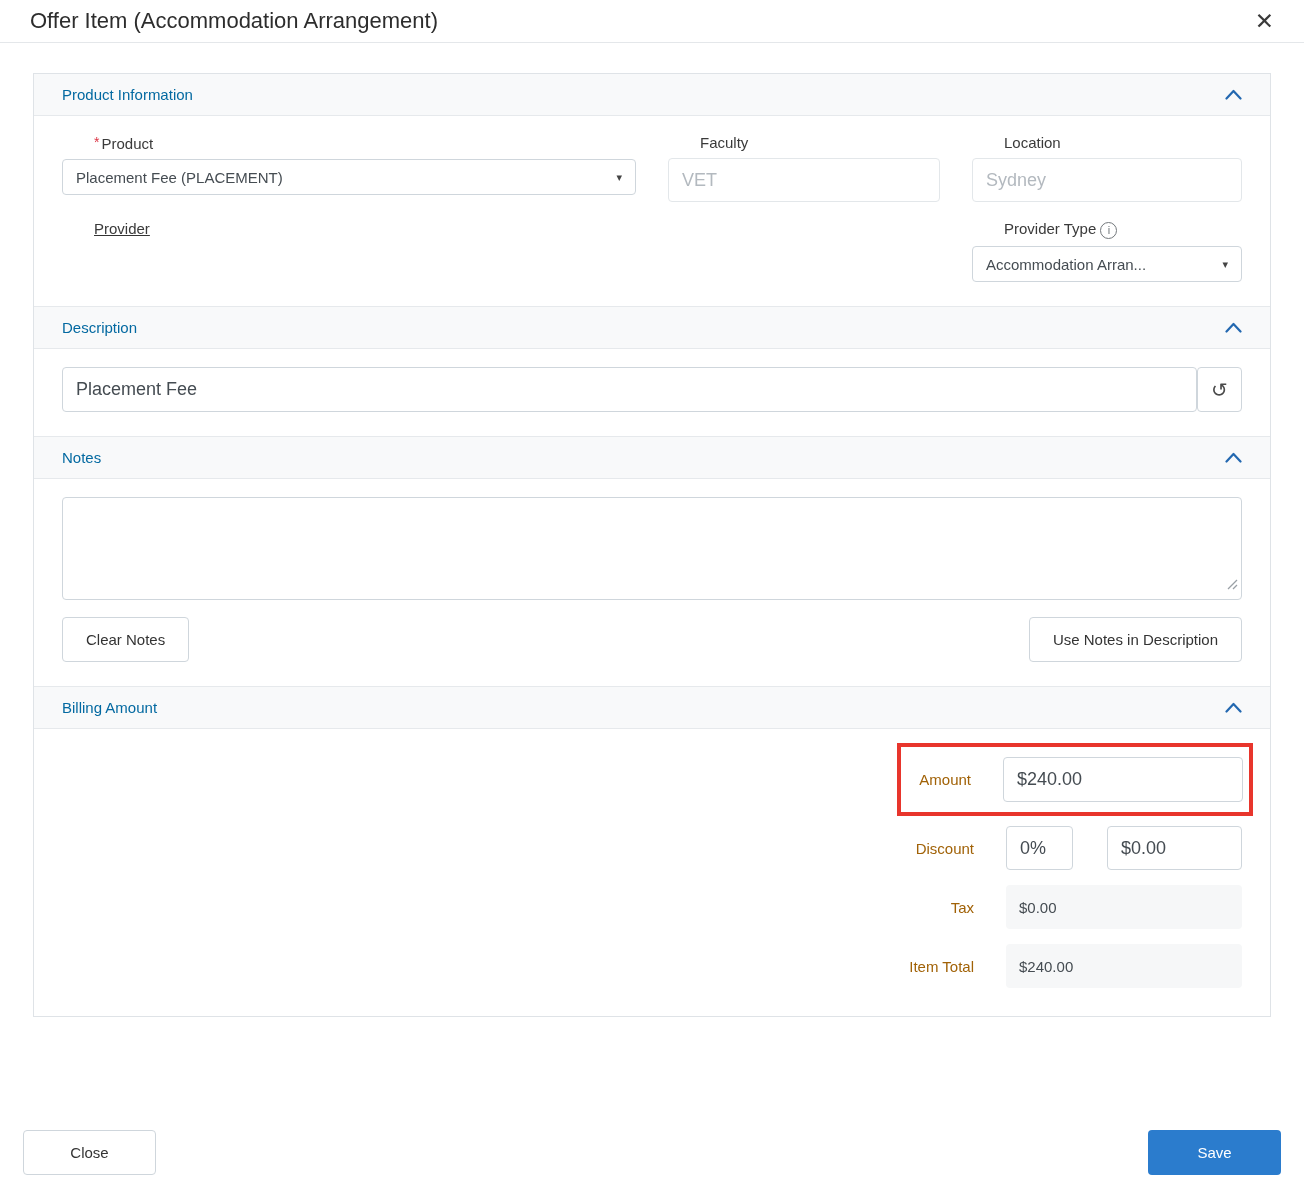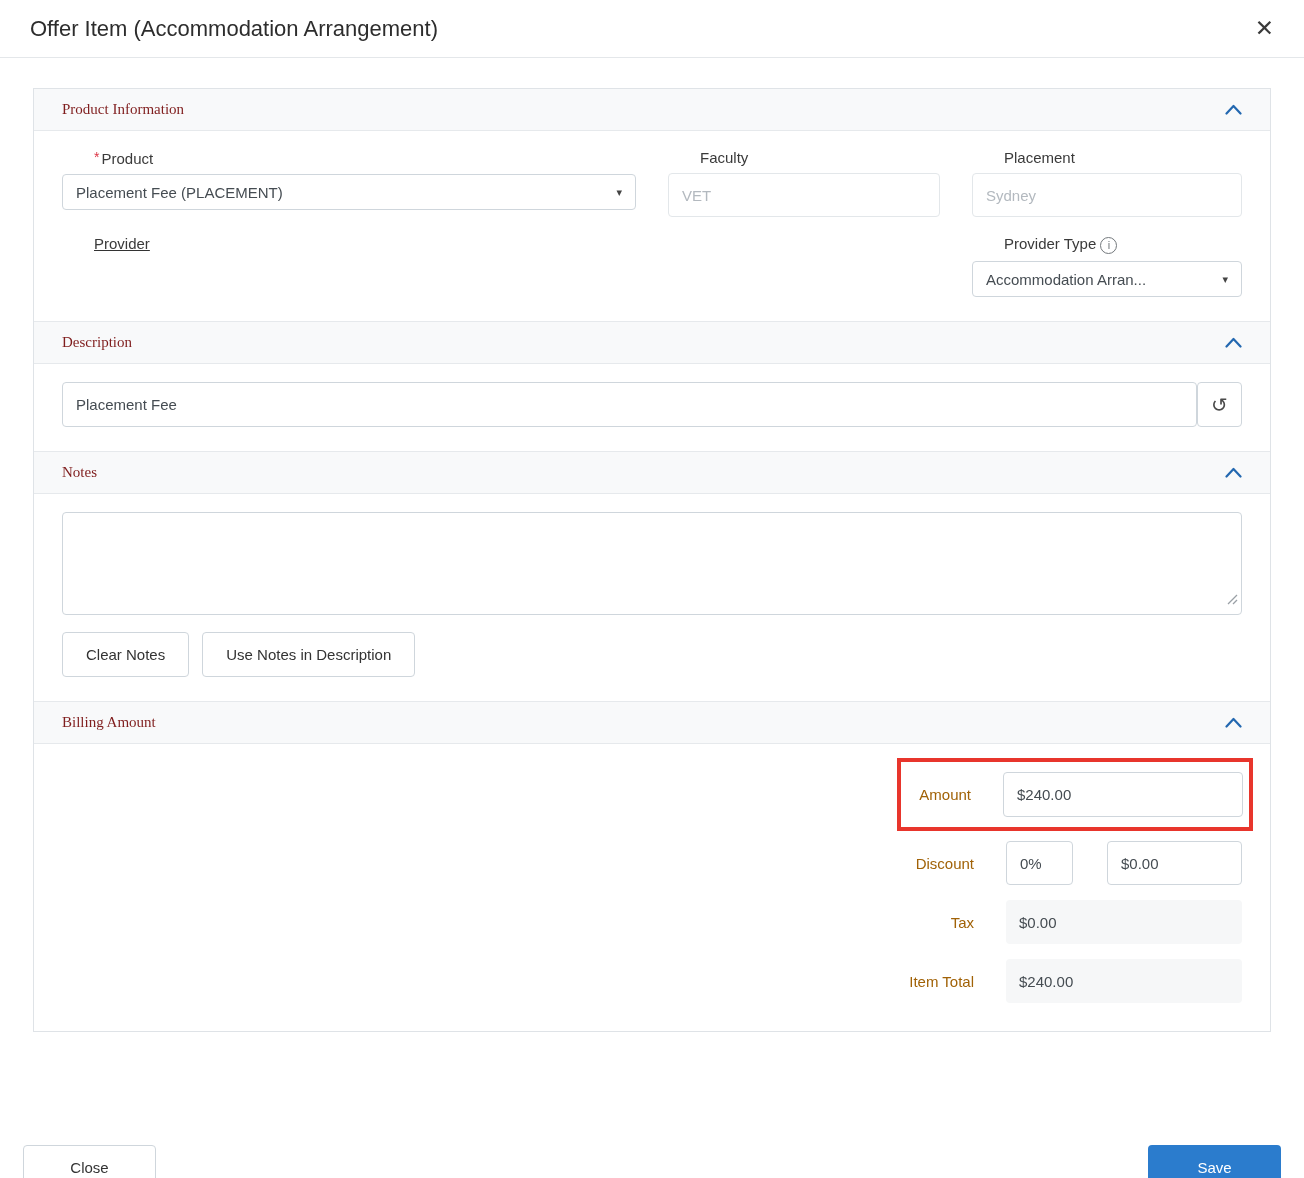--- a/index.html
+++ b/index.html
@@ -5,52 +5,52 @@
   * { box-sizing: border-box; }
   html,body { margin:0; padding:0; }
   body {
     width:1304px; min-height:1178px; background:#fff;
     font-family:"Liberation Sans", sans-serif; color:#333; position:relative;
   }
 
   
   .modal-header {
     display:flex; justify-content:space-between; align-items:center;
-    padding:12px 26px 12px 30px; height:58px; border-bottom:1px solid #e4e7ea;
+    padding:12px 26px 12px 30px; height:43px; border-bottom:1px solid #e4e7ea;
   }
   .modal-title { font-size:22px; font-weight:400; color:#2d2d2d; }
   .close-x { font-size:23px; color:#3a3a3a; cursor:pointer; line-height:1; padding:2px 4px; }
 
   
   .content { margin:30px 33px 0 33px; border:1px solid #dfe3e7; background:#fff; }
 
   .sec-header {
     background:#f8f9fa; padding:12px 28px; display:flex;
     justify-content:space-between; align-items:center;
-    font-size:15px; color:#7f1d1d; border-bottom:1px solid #e6e9ec; cursor:pointer;font-family:Liberation Serif, serif;
+    font-size:15px; color:#0369a1; border-bottom:1px solid #e6e9ec; cursor:pointer;
   }
   .panel + .panel .sec-header { border-top:1px solid #e6e9ec; }
   .chev { display:flex; align-items:center; }
 
   .sec-body { padding:18px 28px 24px 28px; }
 
   label.fld { display:block; font-size:15px; margin-bottom:7px; color:#3a3a3a;margin-left:32px; }
   .req { color:#dc3545; margin-right:2px; font-size:14px; vertical-align:2px; }
 
   .frow { display:flex; gap:32px; }
   .frow + .frow { margin-top:18px; }
   .col-product { flex:0 0 574px; }
   .col-faculty { flex:0 0 272px; }
   .col-location { flex:1; }
   .col-provider { flex:0 0 878px;text-decoration:underline; }
   .col-ptype { flex:1; }
 
   input.text, textarea.notes {
     width:100%; height:44px; border:1px solid #cfd6dc; border-radius:4px;
-    padding:0 13px; font-size:15px; color:#454c52; background:#fff;
+    padding:0 13px; font-size:18px; color:#454c52; background:#fff;
     font-family:"Liberation Sans", sans-serif; outline:none;
   }
   input.text.dim { color:#b3b9bf; border-color:#e3e7ea; }
 
   .select {
     height:36px; border:1px solid #cfd6dc; border-radius:4px; background:#fff;
     display:flex; align-items:center; justify-content:space-between;
     padding:0 13px; font-size:15px; color:#454c52; cursor:pointer;
   }
   .caret { font-size:11px; color:#444; margin-left:10px; }
@@ -69,21 +69,21 @@
   .icon-btn {
     width:45px; height:45px; flex:0 0 45px; border:1px solid #cfd6dc; border-radius:4px;
     background:#fff; display:flex; align-items:center; justify-content:center;
     font-size:20px; color:#4a4a4a; cursor:pointer;
   }
 
   
   .notes-wrap { position:relative; }
   textarea.notes { height:103px; padding:10px 13px; resize:none; display:block; }
   .grip { position:absolute; right:4px; bottom:6px; }
-  .notes-buttons { display:flex; justify-content:flex-start; gap:13px; margin-top:17px; }
+  .notes-buttons { display:flex; justify-content:space-between; gap:13px; margin-top:17px; }
   .btn {
     height:45px; padding:0 23px; border:1px solid #cfd6dc; border-radius:4px;
     background:#fff; font-size:15px; color:#333; cursor:pointer;
     font-family:"Liberation Sans", sans-serif;
   }
 
   
   .billing-body { padding:14px 28px 28px 28px; display:flex; flex-direction:column; align-items:flex-end; }
   .amount-box {
     border:4px solid #e8352c; display:flex; align-items:center; gap:32px;
@@ -134,21 +134,21 @@
             <div class="select">
               <span>Placement Fee (PLACEMENT)</span>
               <span class="caret">▾</span>
             </div>
           </div>
           <div class="col-faculty">
             <label class="fld">Faculty</label>
             <input class="text dim" readonly="" value="VET" style="">
           </div>
           <div class="col-location">
-            <label class="fld">Placement</label>
+            <label class="fld">Location</label>
             <input class="text dim" readonly="" value="Sydney" style="">
           </div>
         </div>
         <div class="frow">
           <div class="col-provider">
             <label class="fld">Provider</label>
           </div>
           <div class="col-ptype">
             <label class="fld lbl-flex">
               <span>Provider Type</span>

